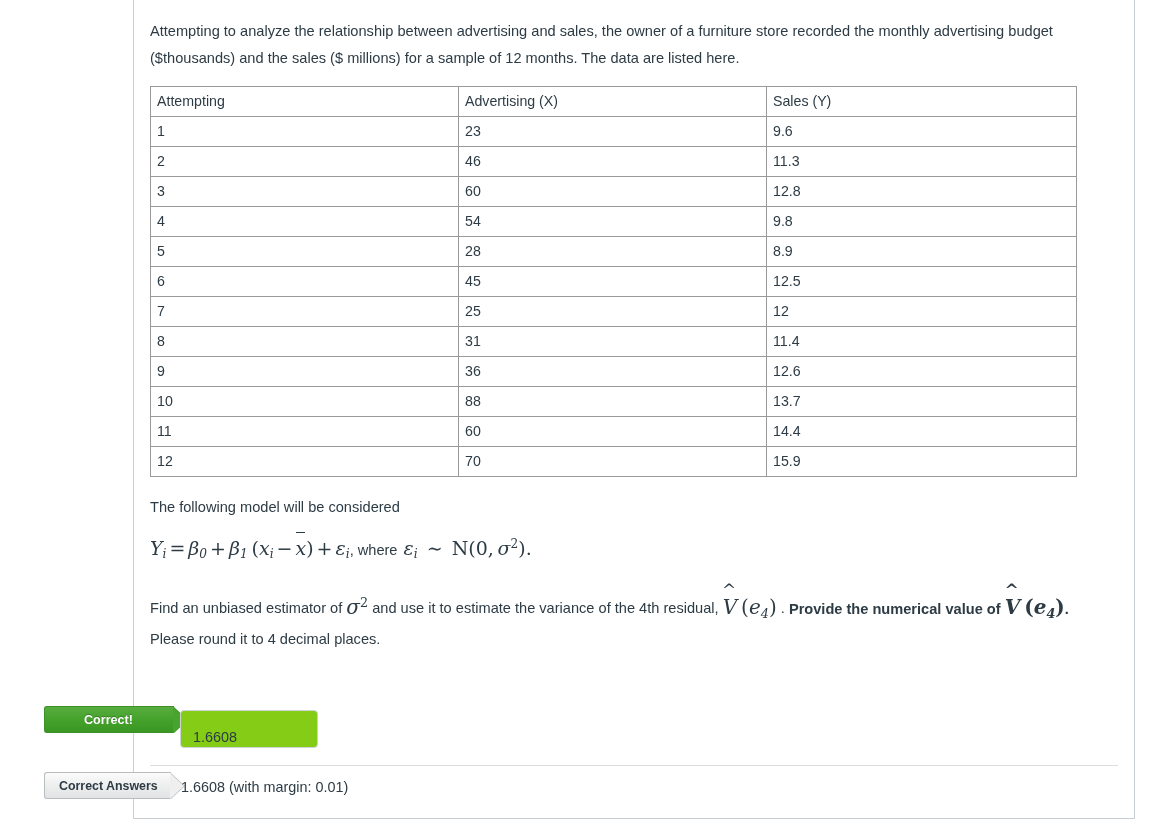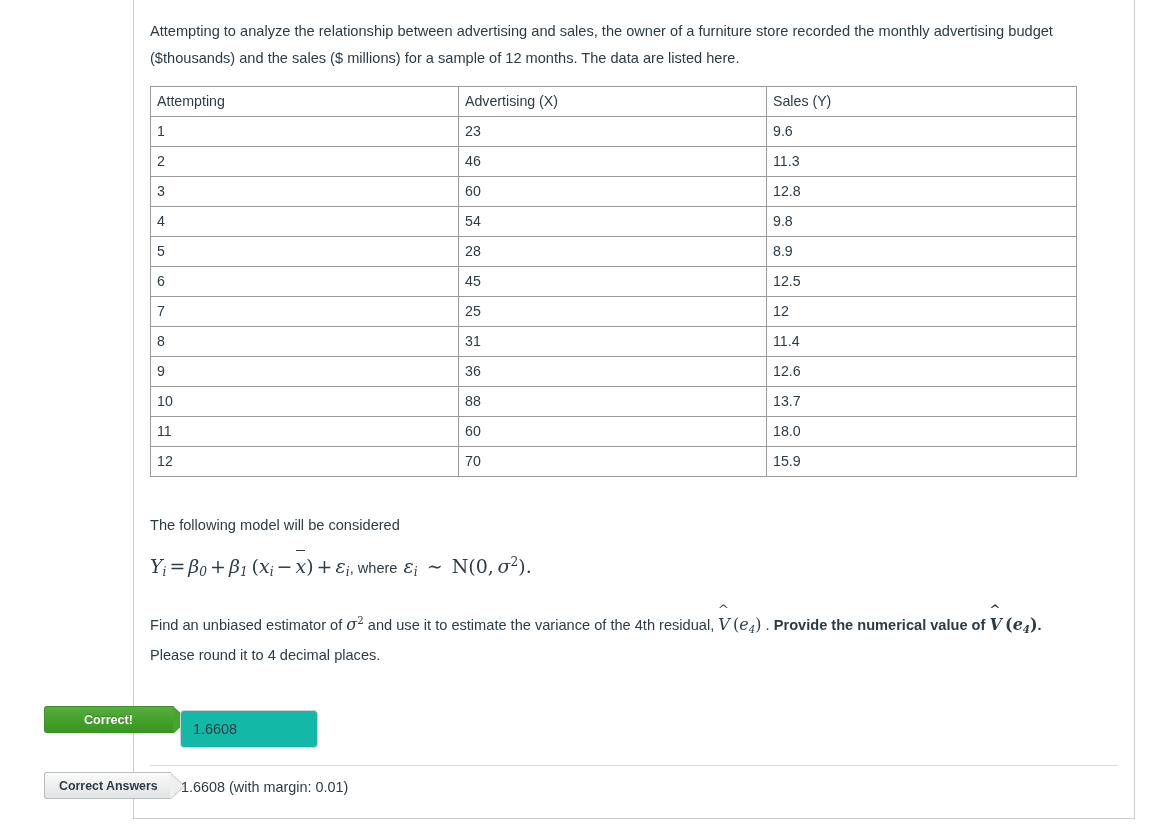--- a/index.html
+++ b/index.html
@@ -75,21 +75,21 @@
     vertical-align: middle;
   }
   table.data-table col.c-obs  { width: 308px; }
   table.data-table col.c-adv  { width: 308px; }
   table.data-table col.c-sal  { width: 310px; }
 
   
   .model-lead {
     font-size: 14.6px;
     line-height: 24px;
-    margin: 36px 0 6px 0;
+    margin: 18px 0 6px 0;
     color: #2d3b45;
   }
 
   
   .math {
     font-family: "DejaVu Serif", "Liberation Serif", serif;
     font-style: italic;
     font-size: 19px;
     color: #2d3b45;
     white-space: nowrap;
@@ -145,21 +145,21 @@
   }
 
   
   .ask-text {
     font-size: 14.6px;
     line-height: 26px;
     margin: 20px 0 0 0;
     color: #2d3b45;
     max-width: 948px;
   }
-  .ask-text .math { font-size: 16px; }
+  .ask-text .math { font-size: 20px; }
   .ask-text b { font-weight: bold; }
   .ask-text b .math { font-weight: bold; }
 
   
   #answer-row {
     position: absolute;
     left: 0;
     top: 700px;
     width: 1155px;
     height: 62px;
@@ -223,27 +223,27 @@
   }
 
   
   #answer-input {
     position: absolute;
     left: 180px;
     top: 10px;
     width: 138px;
     height: 38px;
     box-sizing: border-box;
-    background: #14b8a6;
+    background: #84cc16;
     border: 1px solid #cfd3d6;
     border-radius: 4px;
     font-family: "Liberation Sans", sans-serif;
     font-size: 14.4px;
     color: #2d3b45;
-    padding: 0 12px;
+    padding: 8px 12px;
     line-height: 36px;
   }
 
   
   #answers-separator {
     position: absolute;
     left: 150px;
     top: 765px;
     width: 968px;
     height: 1px;
@@ -331,21 +331,21 @@
           <td>12.6</td>
         </tr>
         <tr>
           <td>10</td>
           <td>88</td>
           <td>13.7</td>
         </tr>
         <tr>
           <td>11</td>
           <td>60</td>
-          <td>18.0</td>
+          <td>14.4</td>
         </tr>
         <tr>
           <td>12</td>
           <td>70</td>
           <td>15.9</td>
         </tr>
       </tbody>
     </table>
 
     <p class="model-lead">The following model will be considered</p>

